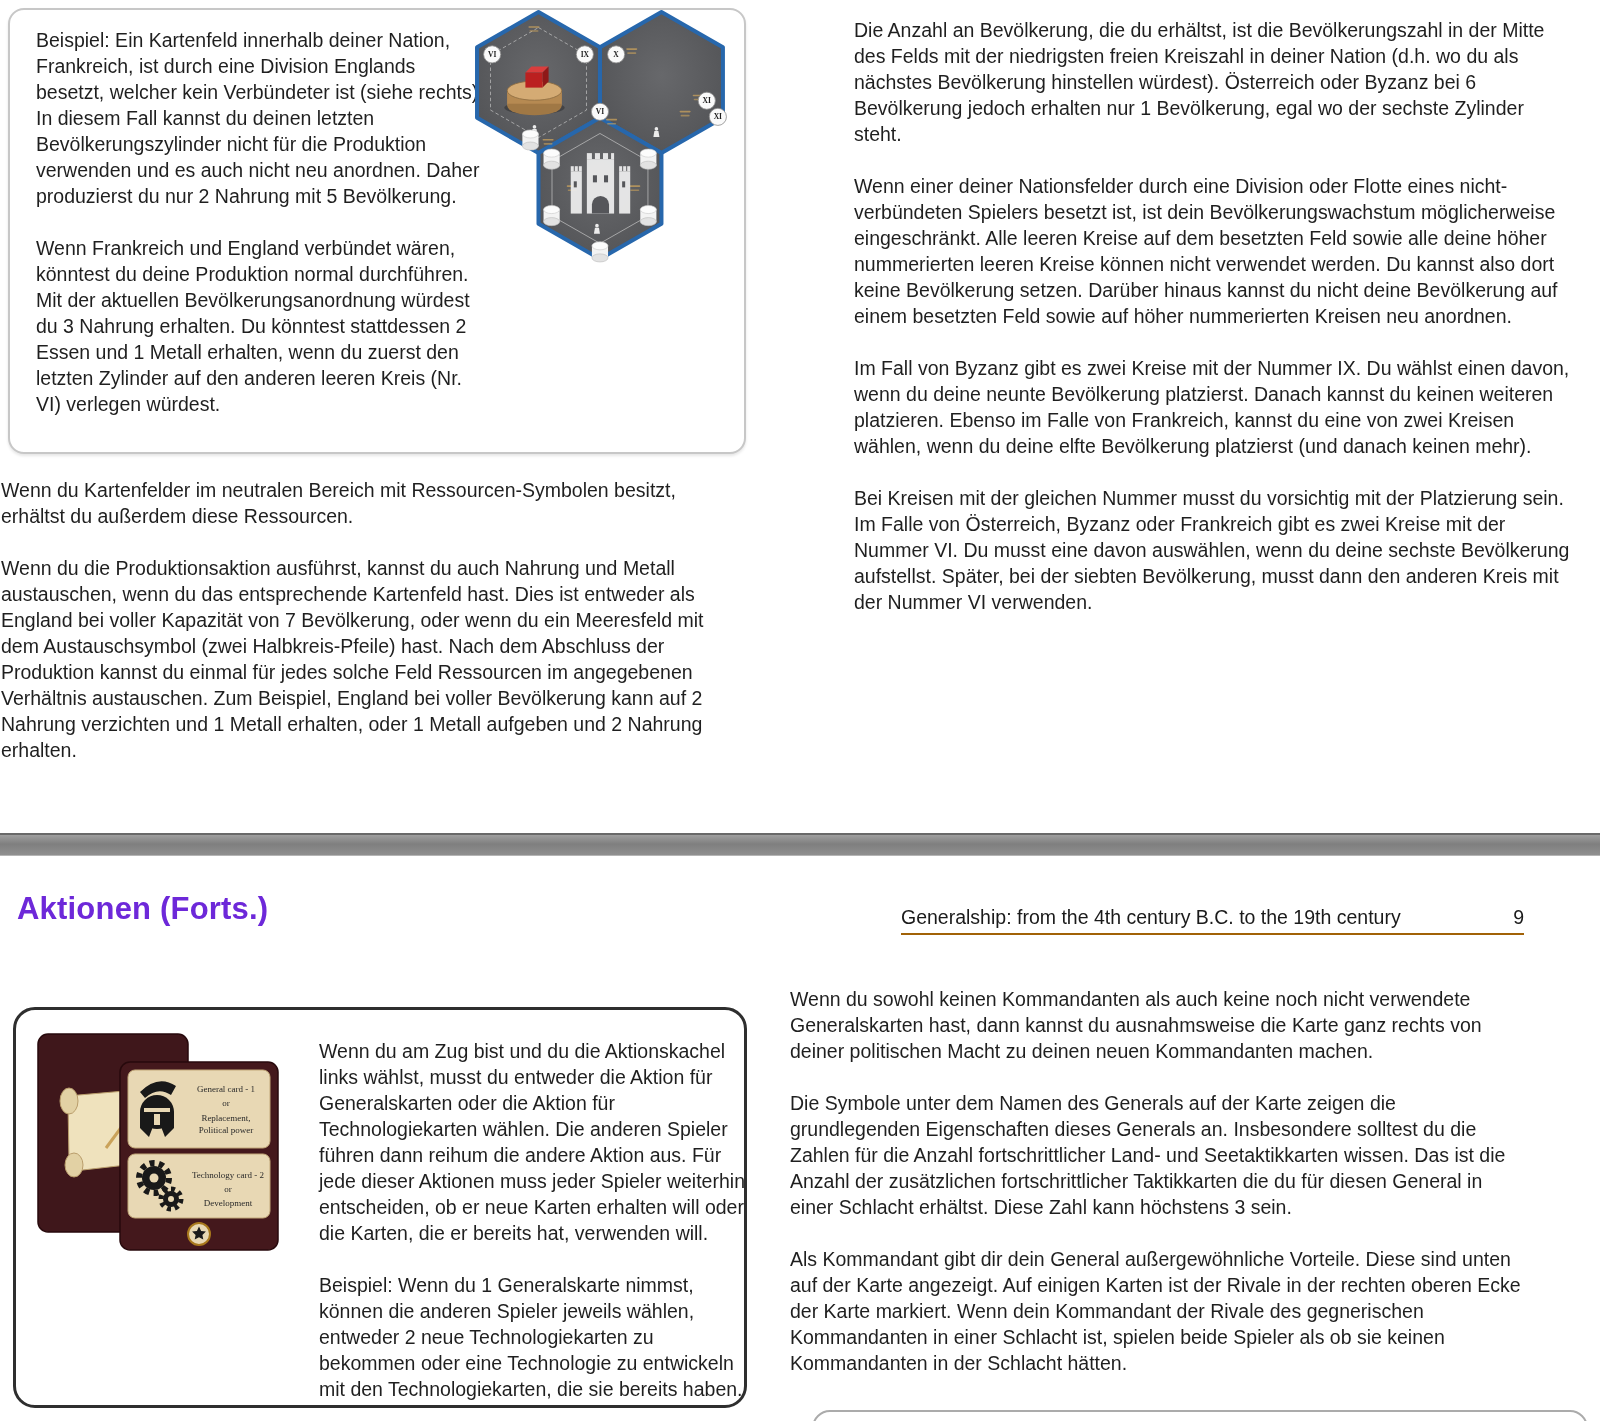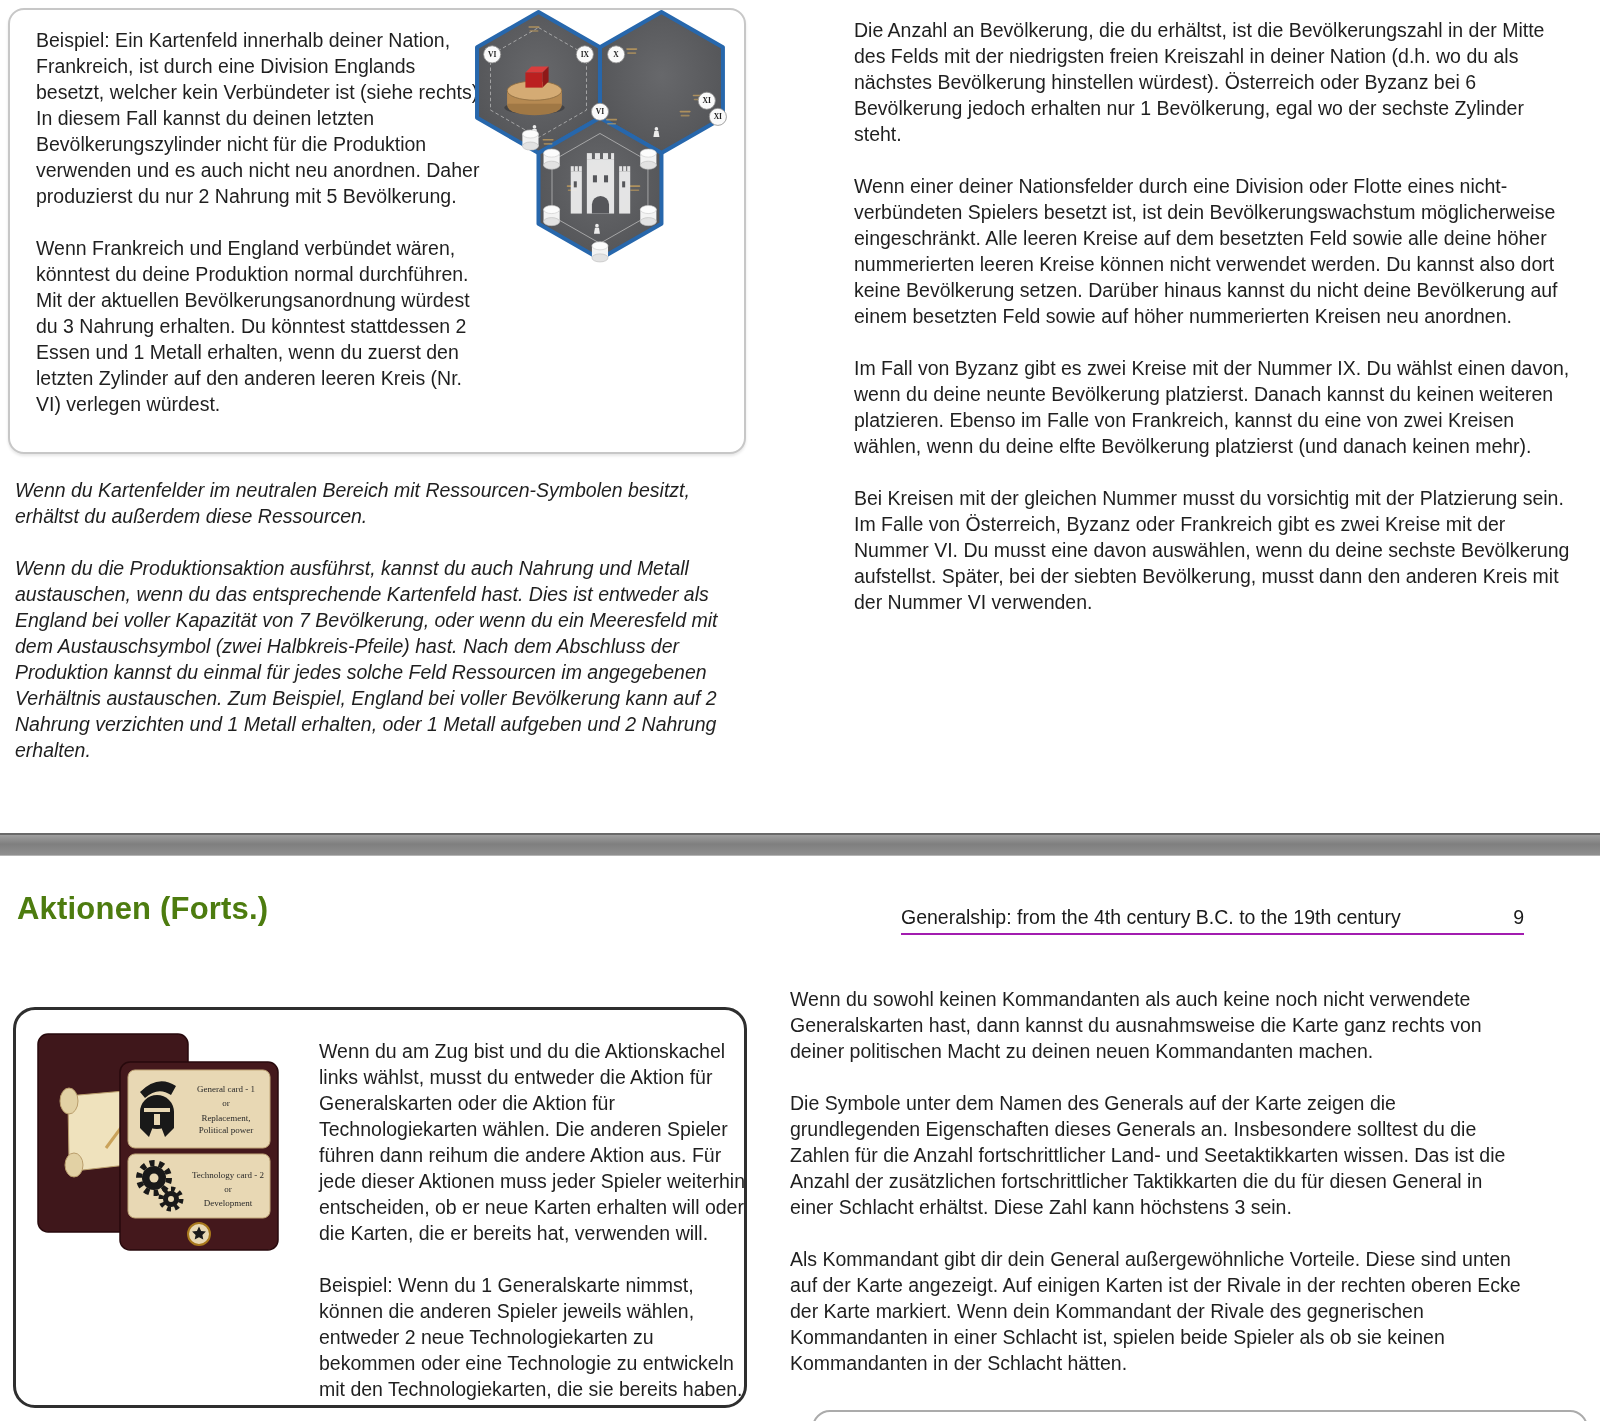--- a/index.html
+++ b/index.html
@@ -13,40 +13,40 @@
   
   .example-box{
     position:absolute;left:8px;top:8px;width:738px;height:446px;box-sizing:border-box;
     border:2px solid #c7c7c7;border-radius:16px;background:#fff;
     box-shadow:0 2px 3px rgba(0,0,0,.10);
   }
   .example-box .box-text{position:absolute;left:26px;top:17px;width:452px;}
   .hex-art{position:absolute;left:462px;top:0px;width:262px;height:257px;}
 
   
-  .left-col{position:absolute;left:15px;top:477px;width:738px;font-style:italic;}
+  .left-col{position:absolute;left:1px;top:477px;width:738px;}
   .right-col{position:absolute;left:810px;top:17px;width:722px;margin-left:44px;}
   .right-col-bottom{position:absolute;left:790px;top:986px;width:740px;}
 
   
   .separator{
     position:absolute;left:0;top:833px;width:1600px;height:20px;
     background:linear-gradient(180deg,#9f9f9f 0%,#7f7f7f 45%,#8f8f8f 100%);
     border-top:2px solid #696969;border-bottom:1px solid #b5b5b5;
   }
 
   .section-title{
-    position:absolute;left:17px;top:891px;font-size:31px;font-weight:bold;color:#4d7c0f;
+    position:absolute;left:17px;top:891px;font-size:31px;font-weight:bold;color:#6d28d9;
     letter-spacing:0.2px;
   }
 
   .running-header{
     position:absolute;left:901px;top:906px;width:623px;display:flex;
     justify-content:space-between;align-items:flex-end;
-    border-bottom:2px solid #a21caf;padding-bottom:4px;font-size:19.5px;color:#1a1a1a;
+    border-bottom:2px solid #a16207;padding-bottom:4px;font-size:19.5px;color:#1a1a1a;
   }
 
   
   .actions-box{
     position:absolute;left:13px;top:1007px;width:734px;height:401px;box-sizing:border-box;
     border:3px solid #2e2e2e;border-radius:22px;background:#fff;
   }
   .actions-box .box-text{position:absolute;left:274px;top:28px;width:426px;margin-left:29px;}
   .card-art{position:absolute;left:16px;top:18px;width:252px;height:228px;}
 

